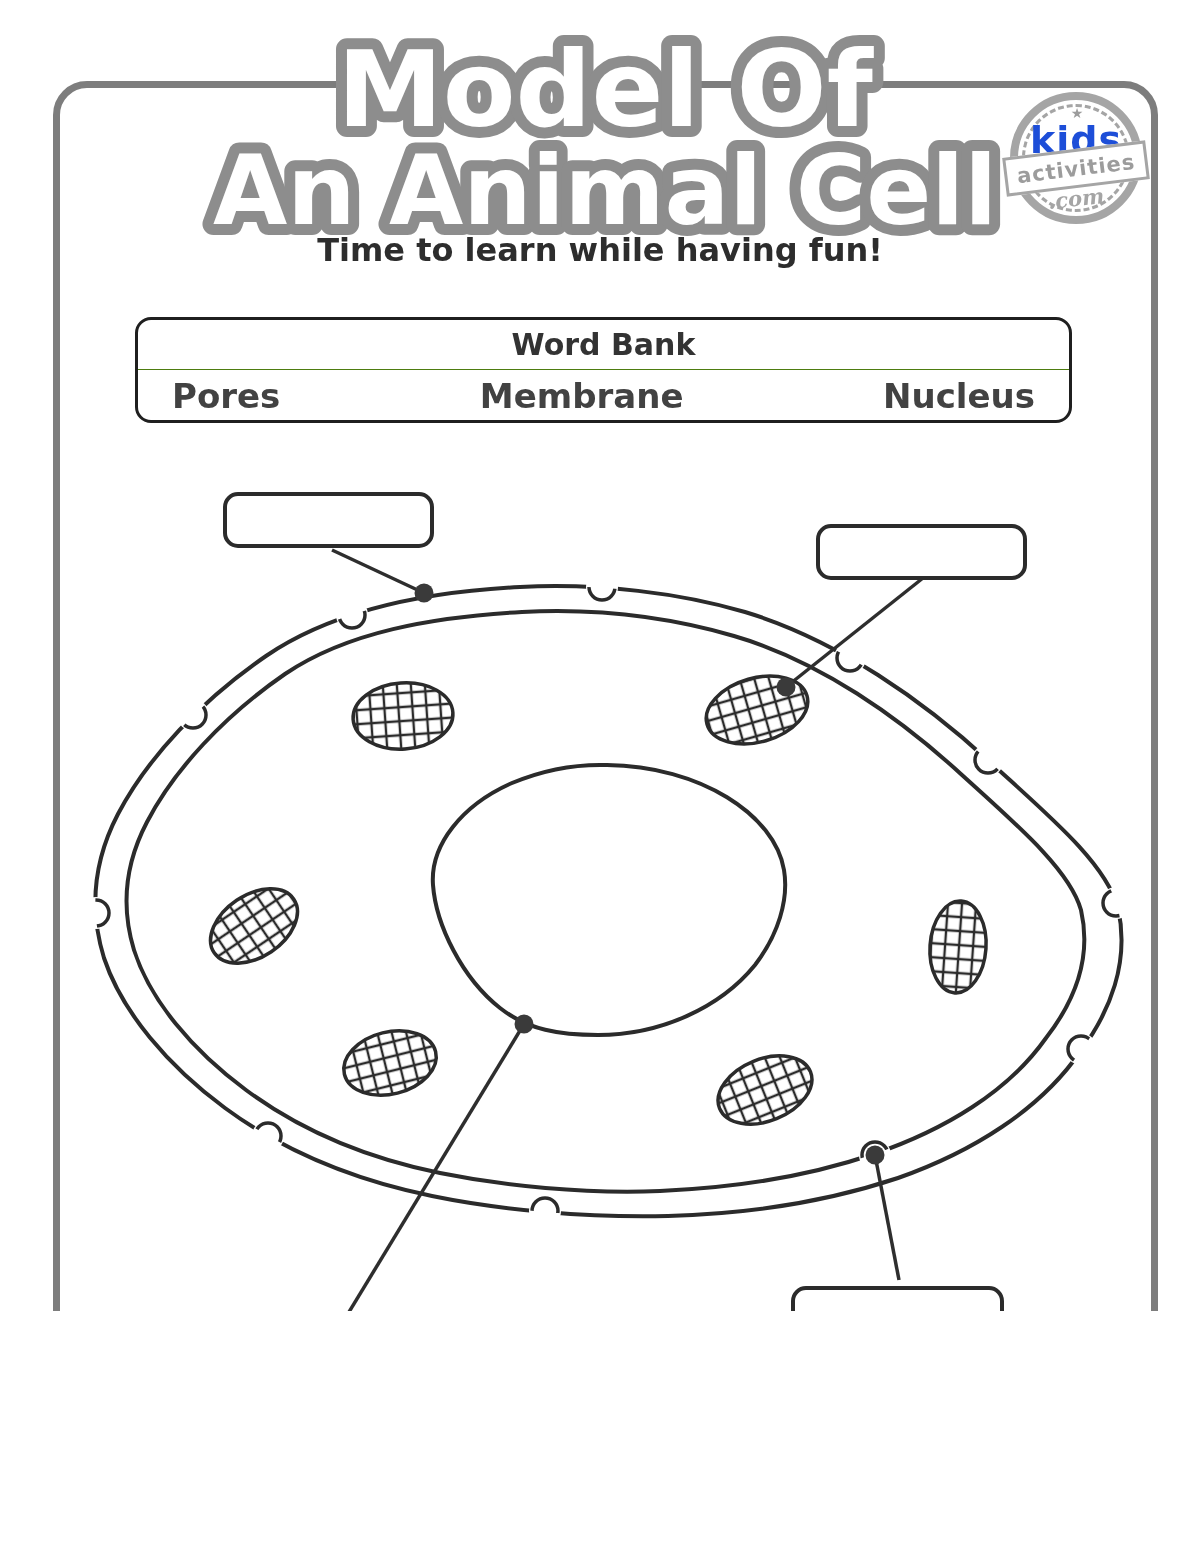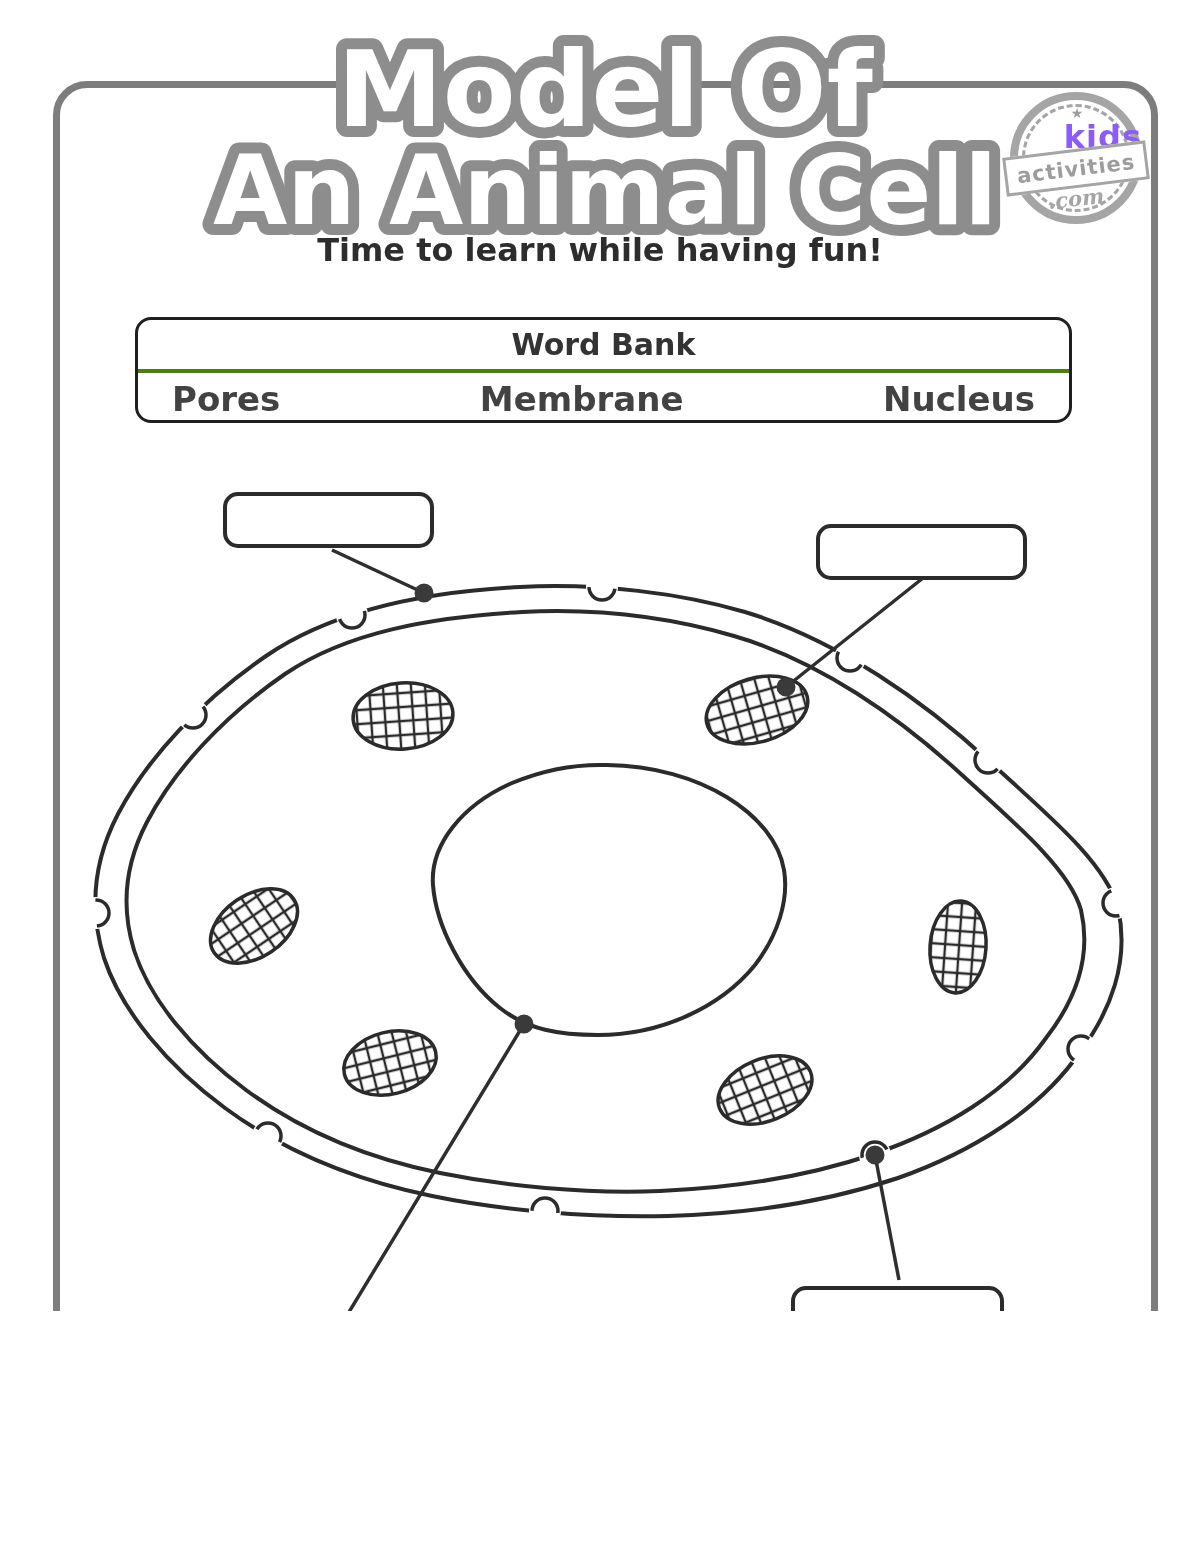--- a/index.html
+++ b/index.html
@@ -9,35 +9,35 @@
          border:7px solid #7d7d7d;border-radius:34px;}
   .title-svg{position:absolute;left:0;top:0;width:1200px;height:260px;}
   .bubble{font-family:"DejaVu Sans",sans-serif;font-weight:bold;fill:#ffffff;
           stroke:#8d8d8d;stroke-width:22px;paint-order:stroke;
           stroke-linejoin:round;stroke-linecap:round;}
   
   .logo{position:absolute;left:1010px;top:92px;width:132px;height:132px;color:#9c9c9c;}
   .logo-circle{position:absolute;inset:0;border:8px solid #a5a5a5;border-radius:50%;box-sizing:border-box;}
   .logo-dashed{position:absolute;inset:12px;border:3px dashed #a5a5a5;border-radius:50%;box-sizing:border-box;}
   .logo-star{position:absolute;top:13px;left:46%;font-size:14px;color:#9c9c9c;}
-  .logo-kids{position:absolute;top:26px;left:0;width:100%;text-align:right;
-             font-size:32px;font-weight:bold;color:#8b5cf6;letter-spacing:1px;}
+  .logo-kids{position:absolute;top:26px;left:0;width:100%;text-align:center;
+             font-size:38px;font-weight:bold;color:#1d4ed8;letter-spacing:1px;}
   .logo-banner{position:absolute;top:57px;left:-6px;right:-6px;height:33px;background:#ffffff;
              border:3px solid #a5a5a5;transform:rotate(-7deg);display:flex;align-items:center;
              justify-content:center;font-size:21px;font-weight:bold;color:#9c9c9c;letter-spacing:1px;}
   .logo-com{position:absolute;top:94px;left:0;width:100%;text-align:center;
              font-family:"DejaVu Serif",serif;font-style:italic;font-size:21px;
              font-weight:bold;color:#a5a5a5;transform:rotate(-6deg);}
   
   .instructions{position:absolute;left:0;top:234px;width:1200px;text-align:center;
              font-size:32px;font-weight:bold;color:#2d2d2d;line-height:33px;}
   
   .word-bank{position:absolute;left:135px;top:317px;width:937px;height:106px;
              border:3px solid #1f1f1f;border-radius:16px;background:#ffffff;box-sizing:border-box;}
-  .wb-header{height:49px;border-bottom:4px solid #4d7c0f;display:flex;align-items:center;
+  .wb-header{height:49px;border-bottom:1px solid #4d7c0f;display:flex;align-items:center;
              justify-content:center;font-size:30px;font-weight:bold;color:#333333;}
   .wb-row{height:51px;display:flex;align-items:center;justify-content:space-between;
              padding:0 34px;font-size:34px;font-weight:bold;color:#424242;}
   .diagram{position:absolute;left:0;top:0;width:1200px;height:1552px;}
 </style>
 </head>
 <body>
 
 <div class="sheet">
 

